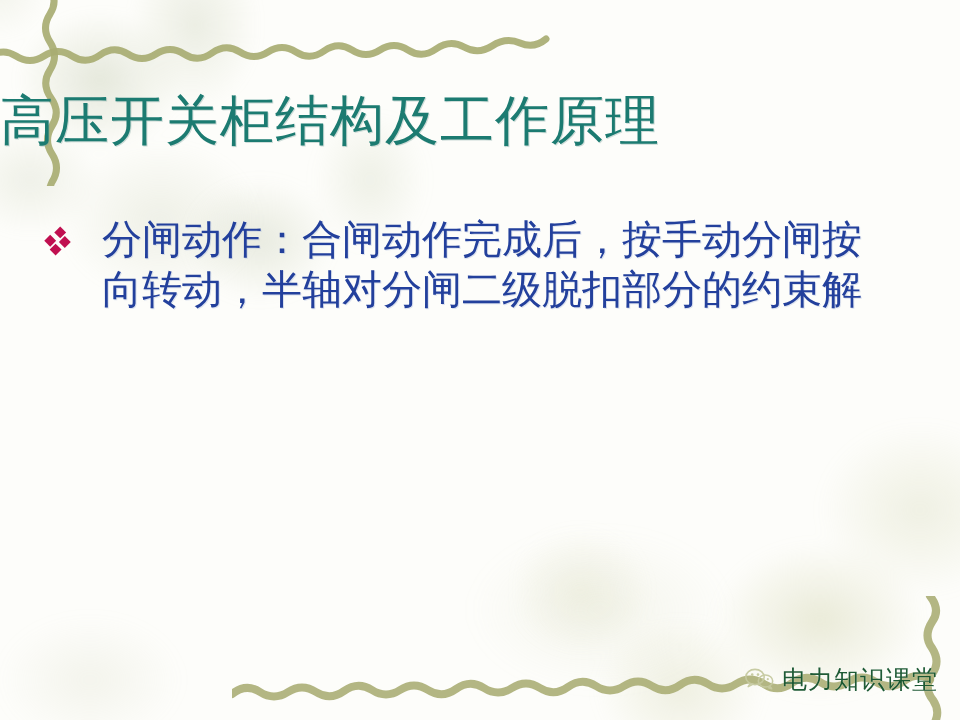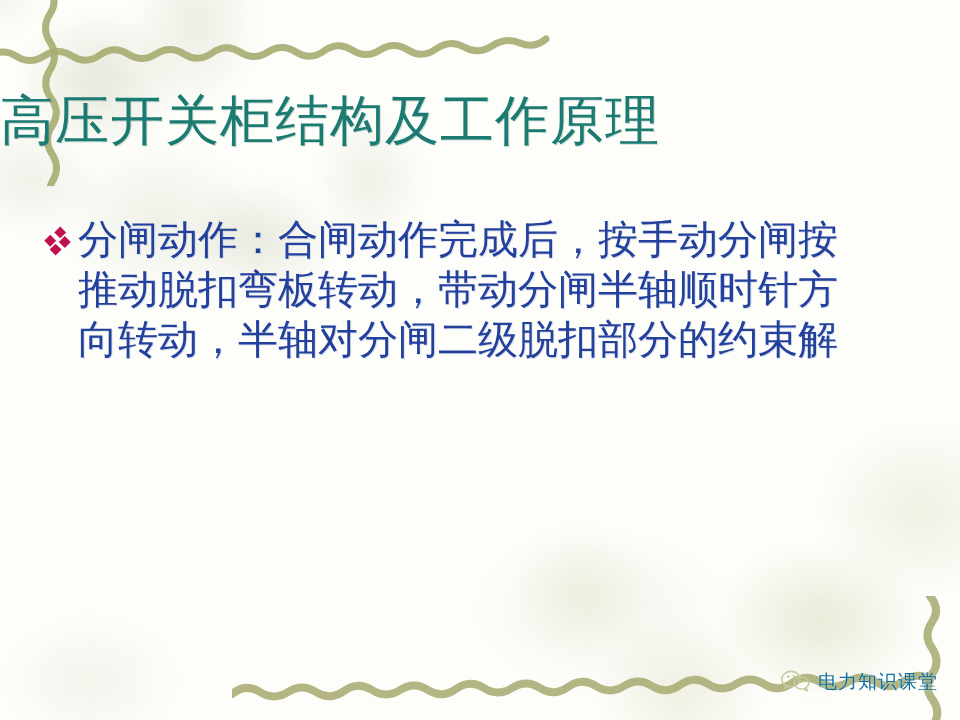--- a/index.html
+++ b/index.html
@@ -96,20 +96,21 @@
   }
 
   
   #body-block {
     position: absolute;
     left: 38px;
     top: 214px;
     width: 884px;
     display: flex;
     align-items: flex-start;
+    gap: 24px;
   }
   #bullet-marker {
     width: 40px;
     flex: 0 0 40px;
     padding-top: 12px;
     display: flex;
     justify-content: center;
   }
   .diamond-cluster { display: block; }
   #body-text {
@@ -128,22 +129,22 @@
     position: absolute;
     right: 22px;
     bottom: 24px;
     display: flex;
     align-items: center;
     gap: 8px;
     opacity: 0.95;
     pointer-events: none;
   }
   #watermark-text {
-    color: #0369a1;
-    font-size: 19px;
+    color: #14532d;
+    font-size: 25px;
     letter-spacing: 1px;
     font-family: "DejaVu Sans", "Liberation Sans", sans-serif;
     text-shadow: 0 0 1px rgba(255,255,255,0.8);
   }
 </style>
 </head>
 <body>
 
 <div id="slide">
 
@@ -186,21 +187,20 @@
           <rect x="13.0" y="2.2" width="8.4" height="8.4" transform="rotate(45 17.2 6.4)"></rect>
           <rect x="3.0" y="10.6" width="8.4" height="8.4" transform="rotate(45 7.2 14.8)"></rect>
           <rect x="17.6" y="11.8" width="8.4" height="8.4" transform="rotate(45 21.8 16.0)"></rect>
           <rect x="8.4" y="19.4" width="8.4" height="8.4" transform="rotate(45 12.6 23.6)"></rect>
         </g>
       </svg>
     </div>
 
     <div id="body-text">
       <span class="body-line">分闸动作：合闸动作完成后，按手动分闸按</span>
-      <span class="body-line">推动脱扣弯板转动，带动分闸半轴顺时针方</span>
       <span class="body-line">向转动，半轴对分闸二级脱扣部分的约束解</span>
     </div>
   </div>
 
   <div id="watermark">
     <span id="watermark-logo">
       <svg width="30" height="24" viewBox="0 0 30 24">
         <g fill="none" stroke="#c6caa0" stroke-width="1.6">
           <ellipse cx="11" cy="11" rx="9.2" ry="7.6"></ellipse>
           <path d="M6.5,17.2 L4.2,20.6 L8.4,18.6" stroke-linejoin="round"></path>

